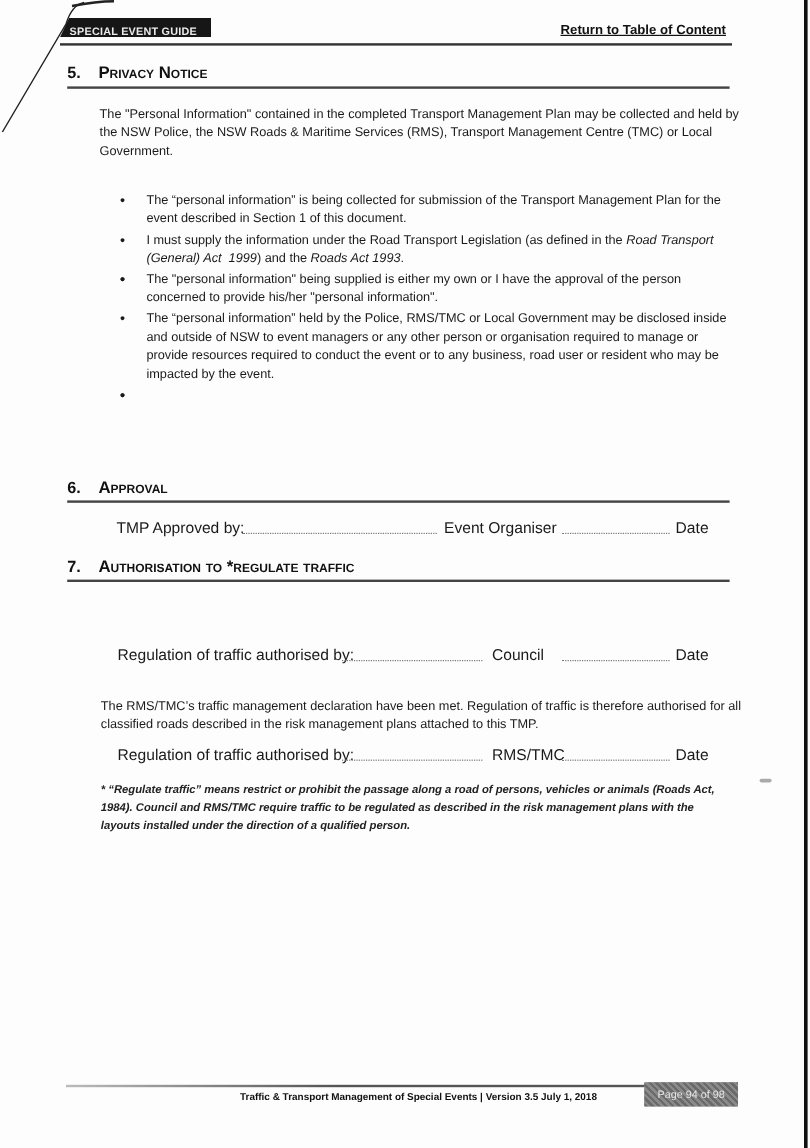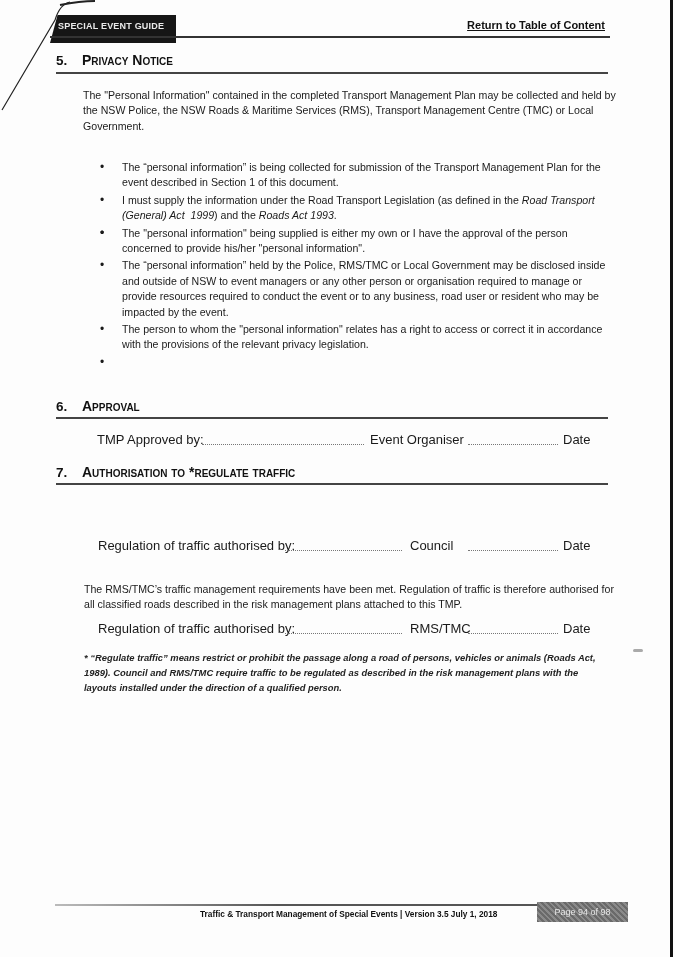--- a/index.html
+++ b/index.html
@@ -1,21 +1,21 @@
 <!DOCTYPE html>
 <html><head>
 <meta charset="utf-8">
 <style>
   html, body { margin: 0; padding: 0; background: #ffffff; }
   body { width: 675px; height: 957px; position: relative; overflow: hidden;
          font-family: "Liberation Sans", "DejaVu Sans", sans-serif; color: #1a1a1a; }
   .page { position: absolute; left: 0; top: 0; width: 675px; height: 957px; background: #fdfdfd; }
   .right-edge { position: absolute; left: 670px; top: 0; width: 3px; height: 957px; background: #111; }
   .corner-line { position: absolute; left: 0; top: 0; width: 120px; height: 140px; }
-  .header-tab { position: absolute; left: 50px; top: 15px; width: 126px; height: 28px; background: #161616;
+  .header-tab { position: absolute; left: 50px; top: 15px; width: 126px; height: 16px; background: #161616;
                 color: #eaeaea; font-size: 9px; font-weight: bold; letter-spacing: 0.2px; line-height: 22px;
                 padding-left: 8px; box-sizing: border-box; clip-path: polygon(6% 0, 100% 0, 100% 100%, 0 100%); }
   .header-rule { position: absolute; left: 50px; top: 36px; width: 560px; height: 1.5px; background: #333; }
   .toc-link { position: absolute; right: 70px; top: 19px; font-size: 11px; font-weight: bold; color: #111;
               text-decoration: underline; }
   .section-h { position: absolute; left: 56px; font-size: 13.5px; font-weight: bold; color: #111; }
   .section-h .num { display: inline-block; width: 26px; }
   .section-h .t { font-variant: small-caps; font-size: 14px; }
   .section-rule { position: absolute; left: 56px; width: 552px; height: 1.5px; background: #444; }
   .para { position: absolute; left: 83px; width: 535px; font-size: 10.6px; line-height: 15.4px; color: #1a1a1a; }
@@ -23,21 +23,21 @@
            font-size: 10.6px; line-height: 15.4px; }
   ul.bul li { position: relative; padding-left: 24px; margin-bottom: 2px; }
   ul.bul li .dot { position: absolute; left: 2px; top: 0; font-size: 12px; }
   .sigrow { position: absolute; font-size: 13px; color: #1a1a1a; }
   .sigline { position: absolute; height: 0; border-bottom: 1px dotted #777; }
   .footnote { position: absolute; left: 84px; width: 520px; font-size: 9.4px; line-height: 15px; font-style: italic;
               font-weight: bold; color: #222; }
   .footer-rule { position: absolute; left: 55px; top: 904px; width: 555px; height: 1.5px;
                  background: linear-gradient(90deg, #bbb, #555 40%, #555); }
   .footer-text { position: absolute; left: 200px; top: 909px; font-size: 8.3px; font-weight: bold; color: #111; }
-  .page-badge { position: absolute; left: 537px; top: 902px; width: 91px; height: 20px; background: #777;
+  .page-badge { position: absolute; left: 537px; top: 902px; width: 78px; height: 20px; background: #777;
                 color: #e6e6e6; font-size: 9px; text-align: center; line-height: 20px;
                 background-image: repeating-linear-gradient(45deg, #6a6a6a 0 2px, #8a8a8a 2px 4px); }
   .speck { position: absolute; width: 10px; height: 3px; left: 633px; top: 649px; background: #aaa; border-radius: 2px; }
 </style>
 </head>
 <body>
 
 <div class="page">
 
   <svg class="corner-line" viewBox="0 0 120 140">
@@ -55,21 +55,21 @@
   <div class="section-rule" style="top:72px;"></div>
 
   <div class="para" style="top:88px;">The "Personal Information" contained in the completed Transport Management Plan may be collected and held by the NSW  Police, the NSW Roads &amp; Maritime Services (RMS), Transport Management Centre (TMC) or Local Government.</div>
 
   <ul class="bul" style="top:160px;">
     <li><span class="dot">•</span><span>The “personal information” is being collected for submission of the Transport Management Plan for the event described  in Section 1 of this document.</span></li>
     <li><span class="dot">•</span><span>I must supply the information under the Road Transport Legislation (as defined in the <i>Road Transport (General) Act&nbsp; 1999</i>) and the <i>Roads Act 1993</i>.</span></li>
     <li><span class="dot">•</span></li>
     <li><span class="dot">•</span><span>The "personal information" being supplied is either my own or I have the approval of the person concerned to provide  his/her "personal information".</span></li>
     <li><span class="dot">•</span><span>The “personal information” held by the Police, RMS/TMC or Local Government may be disclosed inside and outside of NSW to  event managers or any other person or organisation required to manage or provide resources required to conduct the  event or to any business, road user or resident who may be impacted by the event.</span></li>
-    <li><span class="dot">•</span><span>The person to whom the "personal information" relates has a right to access or correct it in accordance with the  provisions of the relevant privacy legislation.</span></li>
+    <li><span class="dot">•</span></li>
     <li><span class="dot">•</span><span></span></li>
   </ul>
 
   <div class="section-h" style="top:398px;">
     <span class="num">6.</span><span class="t">Approval</span>
   </div>
   <div class="section-rule" style="top:417px;"></div>
 
   <div class="sigrow" style="left:97px; top:432px;">TMP Approved by:</div>
   <div class="sigline" style="left:202px; top:444px; width:162px;"></div>
@@ -81,28 +81,28 @@
     <span class="num">7.</span><span class="t">Authorisation to *regulate traffic</span>
   </div>
   <div class="section-rule" style="top:483px;"></div>
 
   <div class="sigrow" style="left:98px; top:538px;">Regulation of traffic authorised by:</div>
   <div class="sigline" style="left:285px; top:550px; width:117px;"></div>
   <div class="sigrow" style="left:410px; top:538px;">Council</div>
   <div class="sigline" style="left:468px; top:550px; width:90px;"></div>
   <div class="sigrow" style="left:563px; top:538px;">Date</div>
 
-  <div class="para" style="top:582px; left:84px;">The RMS/TMC’s traffic management requirements have been met.  Regulation of traffic is therefore authorised for all classified roads described in the risk management plans attached to this TMP.</div>
+  <div class="para" style="top:582px; left:84px;">The RMS/TMC’s traffic management declaration have been met.  Regulation of traffic is therefore authorised for all classified roads described in the risk management plans attached to this TMP.</div>
   <div class="sigrow" style="left:98px; top:621px;">Regulation of traffic authorised by:</div>
   <div class="sigline" style="left:285px; top:633px; width:117px;"></div>
   <div class="sigrow" style="left:410px; top:621px;">RMS/TMC</div>
   <div class="sigline" style="left:468px; top:633px; width:90px;"></div>
   <div class="sigrow" style="left:563px; top:621px;">Date</div>
 
-  <div class="footnote" style="top:650px;">*  “Regulate traffic” means restrict or prohibit the passage along a road of persons, vehicles or animals (Roads  Act, 1989).  Council and RMS/TMC require traffic to be regulated as described in the risk management plans with  the layouts installed under the direction of a qualified person.</div>
+  <div class="footnote" style="top:650px;">*  “Regulate traffic” means restrict or prohibit the passage along a road of persons, vehicles or animals (Roads  Act, 1984).  Council and RMS/TMC require traffic to be regulated as described in the risk management plans with  the layouts installed under the direction of a qualified person.</div>
 
   <div class="speck"></div>
 
   <div class="footer-rule"></div>
   <div class="footer-text">Traffic &amp; Transport Management of Special Events | Version 3.5 July 1, 2018</div>
   <div class="page-badge">Page 94 of 98</div>
 
   <div class="right-edge"></div>
 </div>
 

